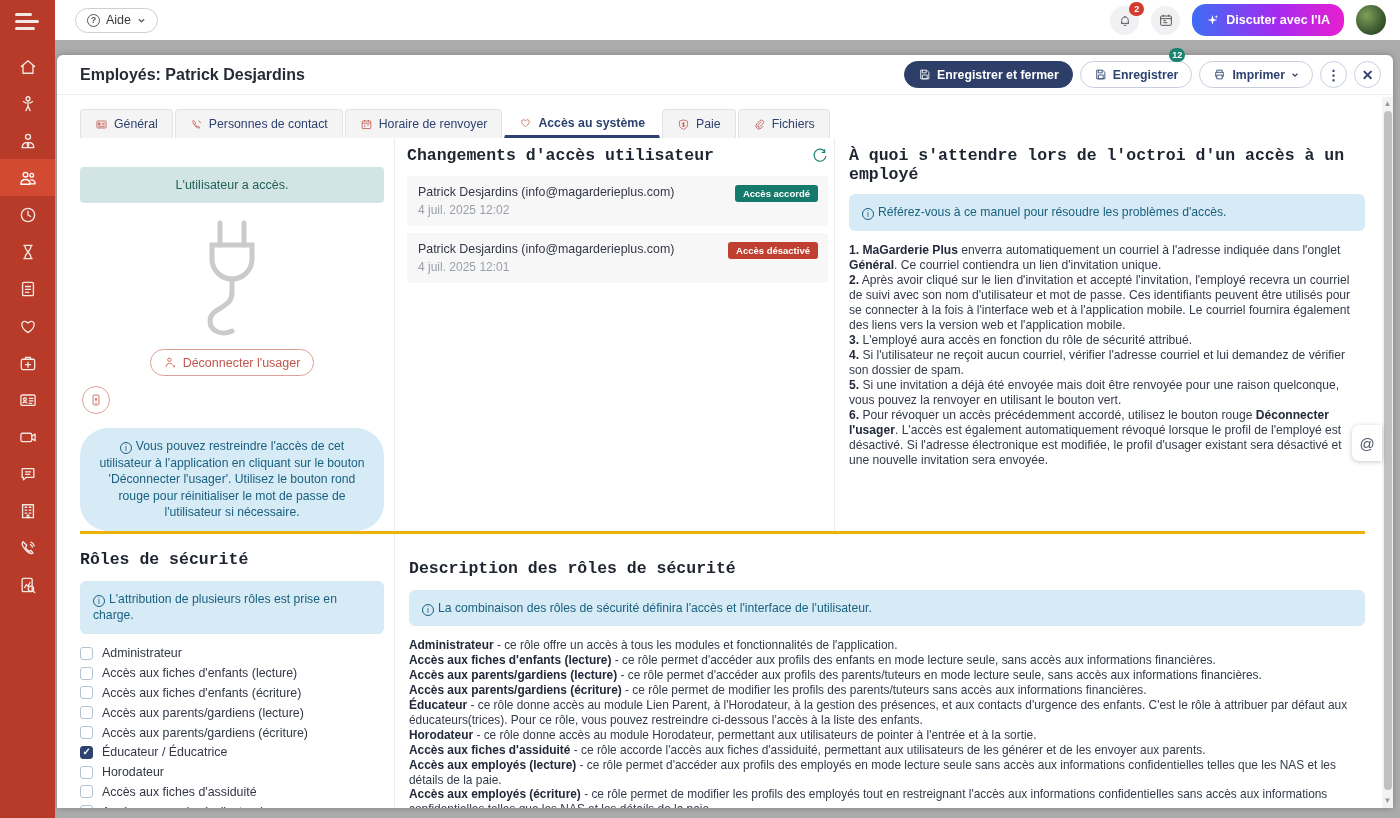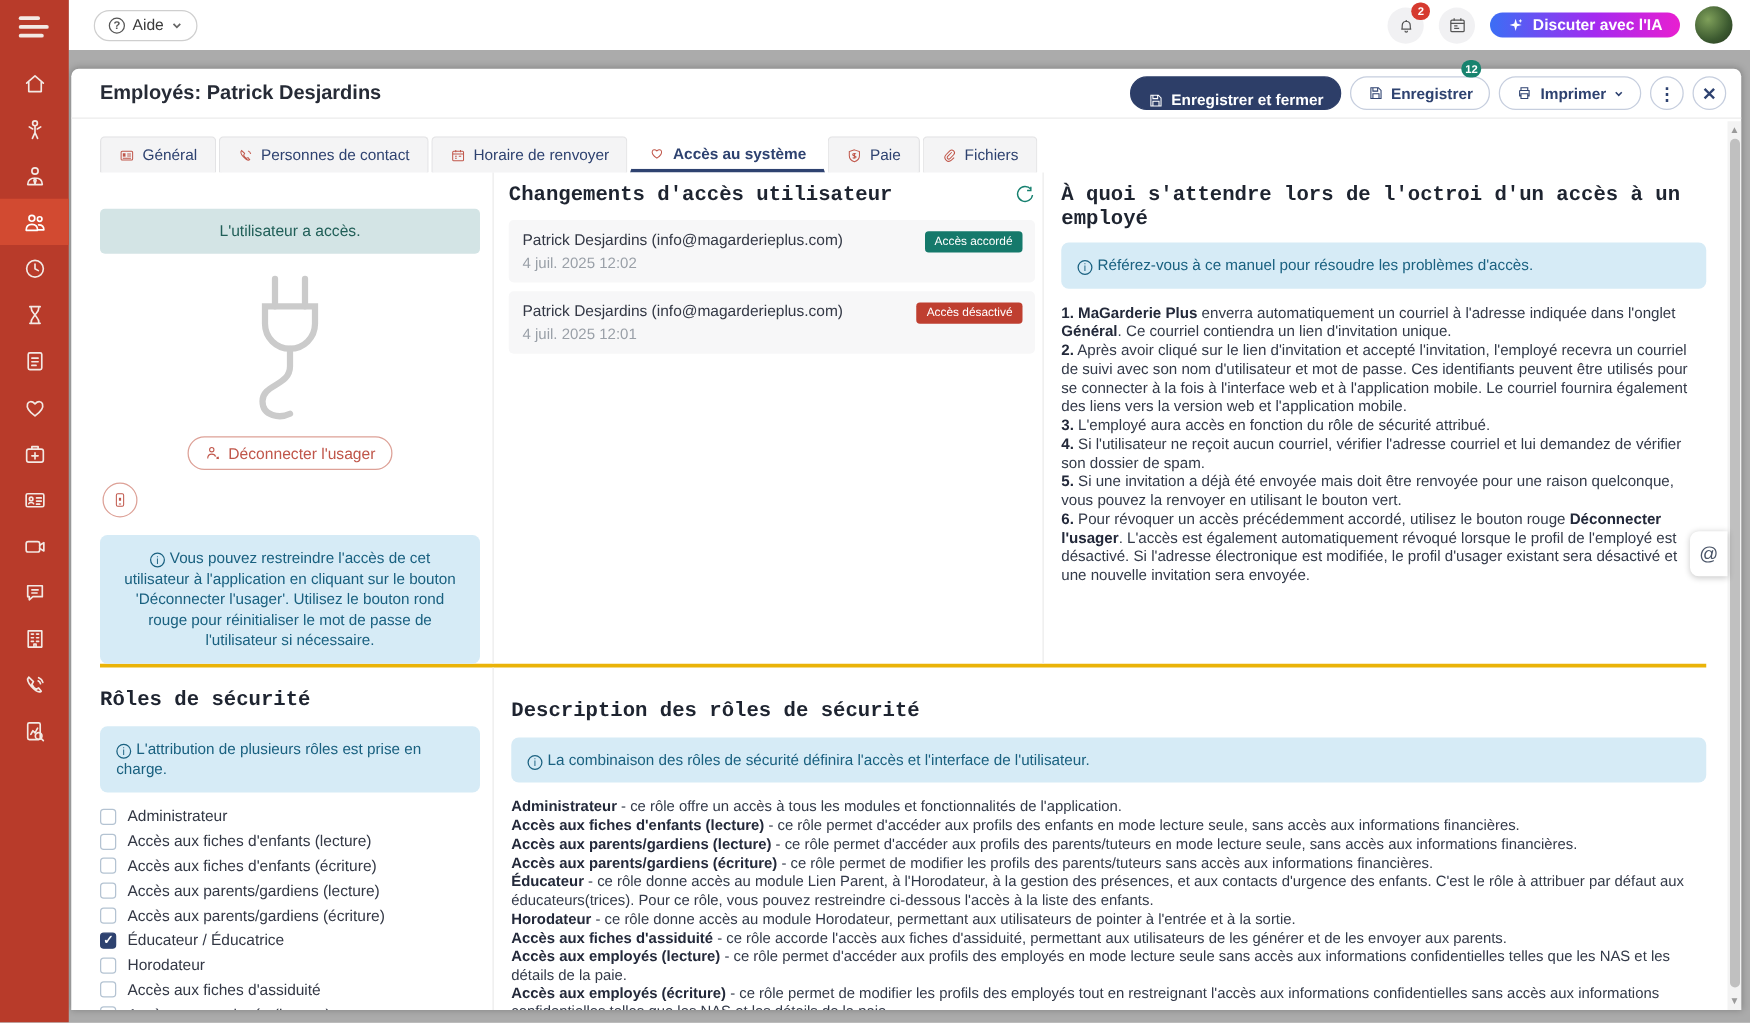--- a/index.html
+++ b/index.html
@@ -23,33 +23,33 @@
   .topbar { position:absolute; left:55px; top:0; right:0; height:40px; background:#ffffff; display:flex; align-items:center; justify-content:space-between; padding:0 14px 0 20px; z-index:20; }
   .help-pill { display:inline-flex; align-items:center; gap:6px; height:25px; padding:0 11px; border:1px solid #cfcfcf; border-radius:13px; background:#fff; color:#3a3a3a; font-size:12.5px; cursor:pointer; font-family:inherit; }
   .qmark { display:inline-flex; align-items:center; justify-content:center; width:13px; height:13px; border:1.2px solid #555; border-radius:50%; font-size:9px; color:#555; font-weight:bold; }
   .chev { width:9px; height:9px; stroke:#666; fill:none; stroke-width:1.6; }
   .topbar-right { display:flex; align-items:center; gap:12px; }
   .icon-circle { position:relative; width:29px; height:29px; border-radius:50%; background:#f1f1f3; display:flex; align-items:center; justify-content:center; cursor:pointer; }
   .icon-circle svg { width:16px; height:16px; stroke:#555; fill:none; stroke-width:1.5; }
   .badge { position:absolute; top:-4px; right:-5px; min-width:15px; height:14px; padding:0 3px; border-radius:8px; color:#fff; font-size:9px; font-weight:bold; display:flex; align-items:center; justify-content:center; }
   .badge.red { background:#d63a2f; }
   .badge.teal { background:#18836f;margin-top:46px; }
-  .chat-ai { display:inline-flex; align-items:center; gap:7px; height:20px; padding:0 14px; border:none; border-radius:14px; background:linear-gradient(90deg,#3b6ef5,#a32bf0 55%,#e81fd0); color:#fff; font-size:12.5px; font-weight:bold; cursor:pointer; font-family:inherit; }
+  .chat-ai { display:inline-flex; align-items:center; gap:7px; height:32px; padding:0 14px; border:none; border-radius:14px; background:linear-gradient(90deg,#3b6ef5,#a32bf0 55%,#e81fd0); color:#fff; font-size:12.5px; font-weight:bold; cursor:pointer; font-family:inherit; }
   .sparkle { width:13px; height:13px; fill:#fff; }
   .avatar { width:30px; height:30px; border-radius:50%; background:radial-gradient(circle at 35% 35%, #7fa05a, #3c5a30 60%, #24351d); cursor:pointer; }
 
   
   .page-bg { position:absolute; left:55px; top:40px; right:0; bottom:0; background:#ababab; }
   .modal { position:absolute; left:57px; top:55px; right:7px; bottom:10px; background:#fff; border-radius:6px 6px 0 0; z-index:10; box-shadow:0 0 6px rgba(0,0,0,.25); }
   .modal-header { height:40px; display:flex; align-items:center; justify-content:space-between; padding:0 12px 0 23px; border-bottom:1px solid #ececec; }
   .modal-title { font-size:16px; font-weight:bold; color:#262b36; }
   .header-actions { display:flex; align-items:center; gap:7px; }
   .btn { display:inline-flex; align-items:center; gap:6px; height:27px; padding:0 13px; border-radius:14px; font-size:12.3px; cursor:pointer; font-family:inherit; font-weight:bold; }
   .btn svg { width:13px; height:13px; stroke-width:1.6; fill:none; }
-  .btn-primary { background:#2d3e68; border:1px solid #2d3e68; color:#fff;align-items:flex-end; }
+  .btn-primary { background:#2d3e68; border:1px solid #2d3e68; color:#fff; }
   .btn-primary svg { stroke:#fff; }
   .btn-outline { background:#fff; border:1px solid #c6cede; color:#2e4270; }
   .btn-outline svg { stroke:#2e4270; }
   .btn-circle { width:27px; height:27px; padding:0; justify-content:center; border-radius:50%; background:#fff; border:1px solid #c6cede; color:#2e4270; font-size:14px; font-weight:bold; }
   .caret { width:8px !important; height:8px !important; }
 
   .modal-body { position:relative; height:calc(100% - 40px); overflow:hidden; }
   
   .vscroll { position:absolute; top:2px; right:0; width:11px; bottom:0; background:#f3f3f3; }
   .vscroll .thumb { position:absolute; top:14px; bottom:18px; left:1.5px; width:8px; border-radius:4px; background:#c0c0c0; }
@@ -74,32 +74,32 @@
   .status-banner { background:#d3e4e5; color:#215f58; border-radius:4px; text-align:center; padding:11px 8px; font-size:12.5px;margin-top:21px; }
   .plug-wrap { display:flex; justify-content:center; margin:12px 0 6px; }
   .plug-wrap svg { width:92px; height:128px; stroke:#cbcbcb; fill:none; stroke-width:5; stroke-linecap:round; }
   .disconnect-row { display:flex; justify-content:center; margin:6px 0 10px; }
   .btn-disconnect { display:inline-flex; align-items:center; gap:6px; height:27px; padding:0 13px; border-radius:14px; border:1px solid #dda197; background:#fff; color:#c0564a; font-size:12.5px; cursor:pointer; font-family:inherit; }
   .btn-disconnect svg { width:13px; height:13px; stroke:#c0564a; fill:none; stroke-width:1.6; }
   .round-reset { width:28px; height:28px; border-radius:50%; border:1px solid #dda197; background:#fff; display:flex; align-items:center; justify-content:center; cursor:pointer; margin:4px 0 14px 2px; }
   .round-reset svg { width:14px; height:14px; stroke:#c0564a; fill:none; stroke-width:1.4; }
 
   .note { background:#d6ebf6; color:#1a6180; border-radius:6px; padding:10px 13px; font-size:12.2px; line-height:16.5px; }
-  .note.center { text-align:center; }
+  .note.center { text-align:center;border-radius:28px; }
   .iinfo { display:inline-flex; align-items:center; justify-content:center; width:12px; height:12px; border:1px solid #1a6180; border-radius:50%; font-size:8.5px; font-style:normal; margin-right:4px; position:relative; top:1px; }
 
   .sec-head { font-size:16.5px; font-weight:bold; color:#1e2430;font-family:Liberation Mono, monospace; }
   .mid-head { display:flex; align-items:center; justify-content:space-between; margin-bottom:11px; }
   .refresh-btn { width:16px; height:16px; cursor:pointer; }
   .refresh-btn svg { width:16px; height:16px; stroke:#16806f; fill:none; stroke-width:1.7; }
 
   .change-item { position:relative; background:#f7f7f8; border-radius:4px; padding:9px 11px; margin-bottom:7px; }
   .change-user { font-size:12.4px; color:#333845; margin-bottom:4px; }
   .change-date { font-size:12px; color:#9aa0a8; }
-  .pill-badge { position:absolute; top:9px; right:10px; color:#fff; font-size:9.5px; font-weight:normal; padding:3px 8px; border-radius:3px; }
+  .pill-badge { position:absolute; top:9px; right:10px; color:#fff; font-size:9.5px; font-weight:bold; padding:3px 8px; border-radius:3px; }
   .pill-badge.granted { background:#15796b; }
   .pill-badge.revoked { background:#bf3f30; }
 
   .expect-note { margin:10px 0 12px; }
   .expect-text { font-size:12.1px; line-height:15px; color:#333a49; }
   .expect-text b { color:#23293a; }
 
   .bottom-grid { display:flex; border-top:3px solid #eab308; margin-top:0;align-items:center; }
   .colA2 { width:315px; padding:16px 10px 0 0; border-right:1px solid #ebebeb; }
   .colD { flex:1; padding:16px 0 0 14px; }

